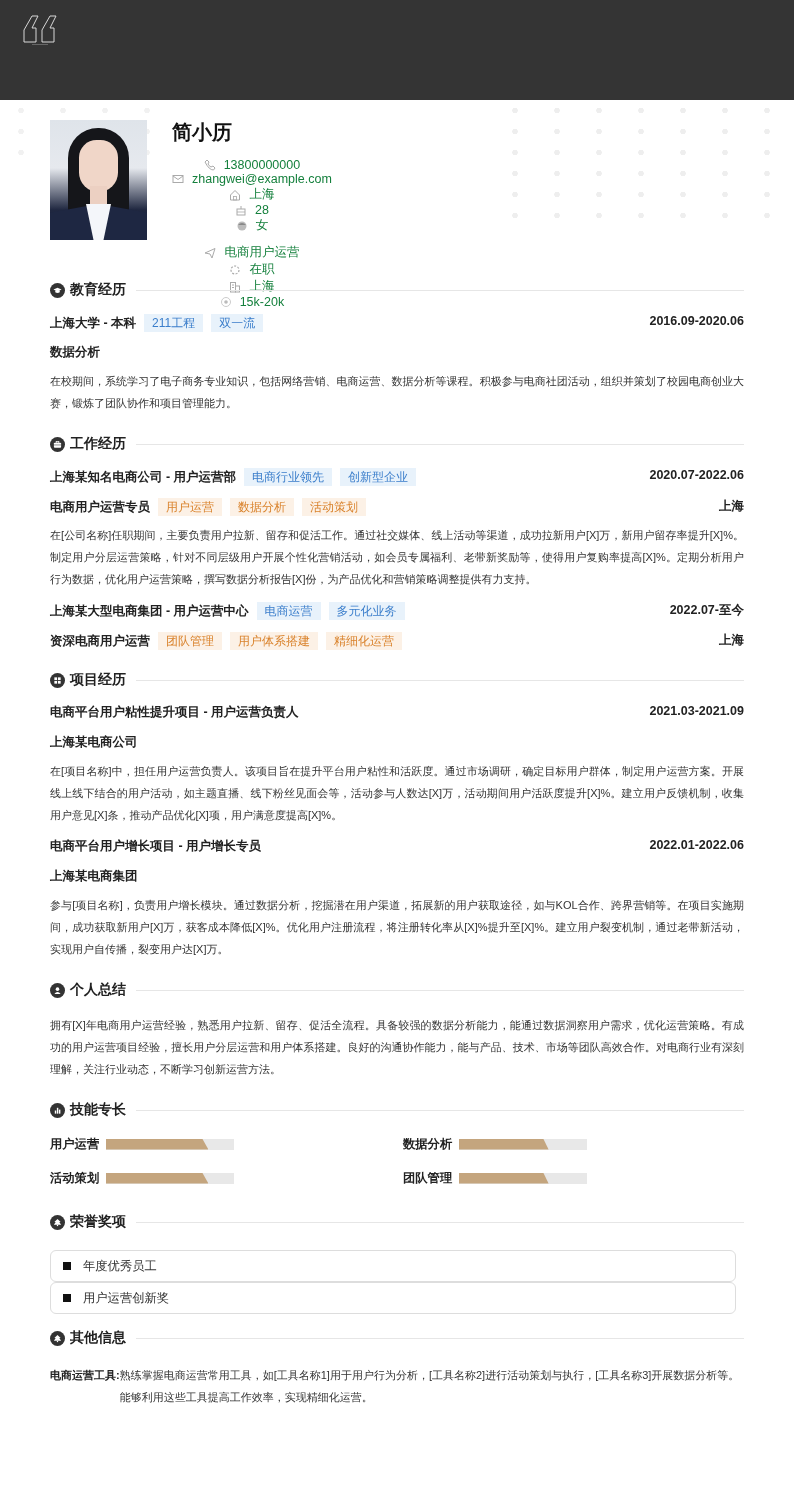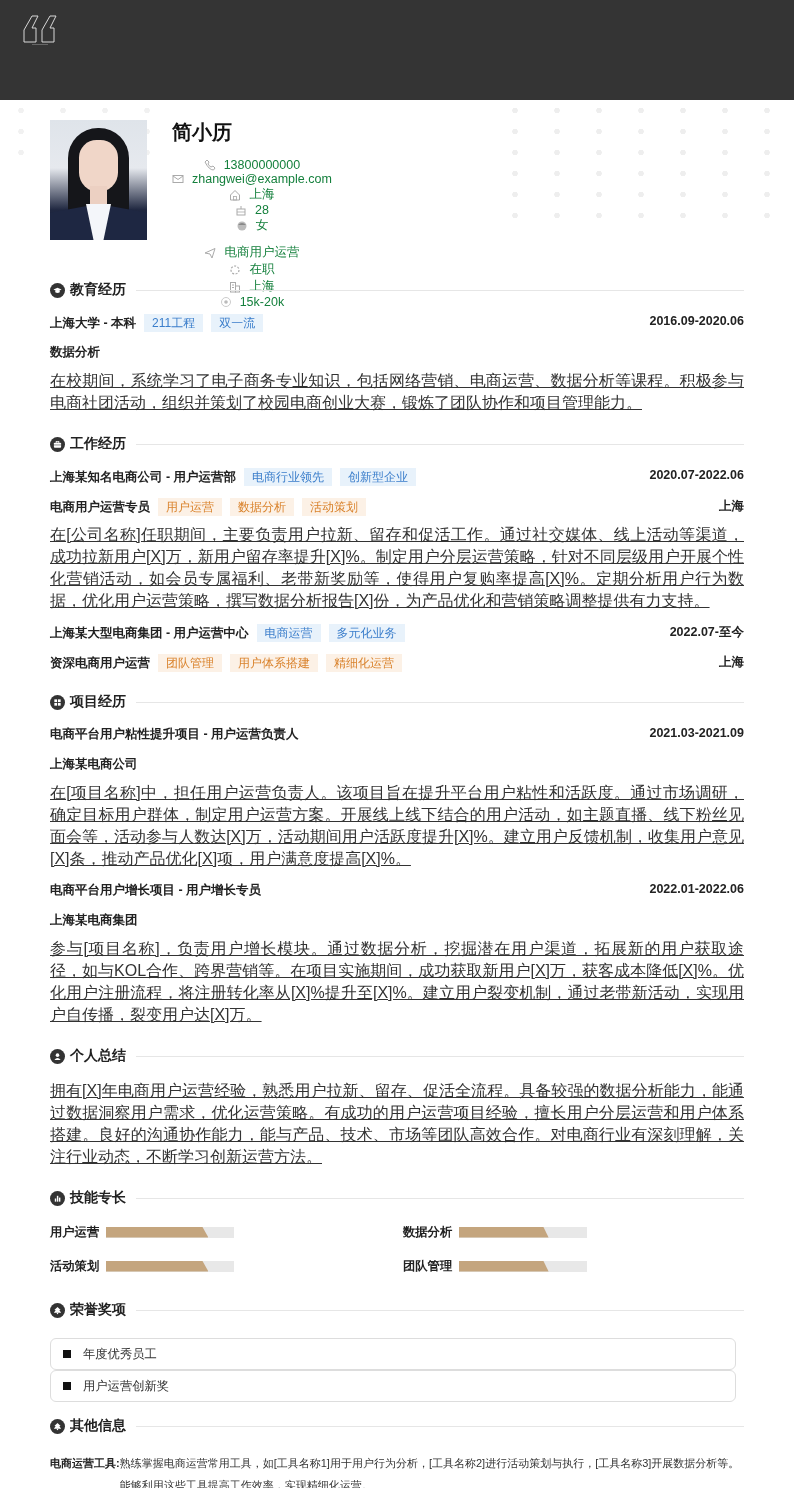--- a/index.html
+++ b/index.html
@@ -41,21 +41,21 @@
   .sec-title { font-size: 14px; font-weight: bold; color: #222; }
   .sec-line { flex: 1; height: 1px; background: #e6e6e6; margin-left: 10px; }
 
   .row { display: flex; align-items: flex-start; justify-content: space-between; margin-top: 12px; min-height: 18px; }
   .row-left { display: flex; align-items: center; }
   .strong { font-weight: bold; font-size: 12.5px; color: #222; }
   .date { font-weight: bold; font-size: 12.5px; color: #222; }
   .tag { display: inline-block; font-size: 12px; padding: 1px 8px; border-radius: 0; margin-left: 8px; line-height: 16px; }
   .tag.blue { background: #e8f2fb; color: #3b7ecb; }
   .tag.orange { background: #fcf1e6; color: #d9822b; }
-  .desc { font-size: 16px; line-height: 22px; color: #333; margin-top: 8px; text-align: justify; text-decoration: underline; }
+  .desc { font-size: 11px; line-height: 22px; color: #333; margin-top: 8px; text-align: justify; }
   .item + .item { margin-top: 12px; }
 
   .skills { display: grid; grid-template-columns: 353px 1fr; margin-top: 12px; row-gap: 14px; }
   .skill { display: flex; align-items: center; height: 20px; }
   .skill-label { font-size: 12.3px; color: #222; width: 56px; font-weight: bold; }
   .skill-bar { width: 128px; height: 11px; background: #e8e8e8; position: relative; overflow: hidden; }
   .skill-fill { position: absolute; left: 0; top: 0; height: 11px; background: #c4a57e; clip-path: polygon(0 0, 94% 0, 100% 100%, 0 100%); }
 
   .awards { display: flex; margin-top: 16px; flex-direction: column; }
   .award { display: flex; align-items: center; border: 1px solid #ddd; border-radius: 6px; padding: 0 12px; height: 32px; margin-right: 8px; font-size: 12.3px; color: #333; }

